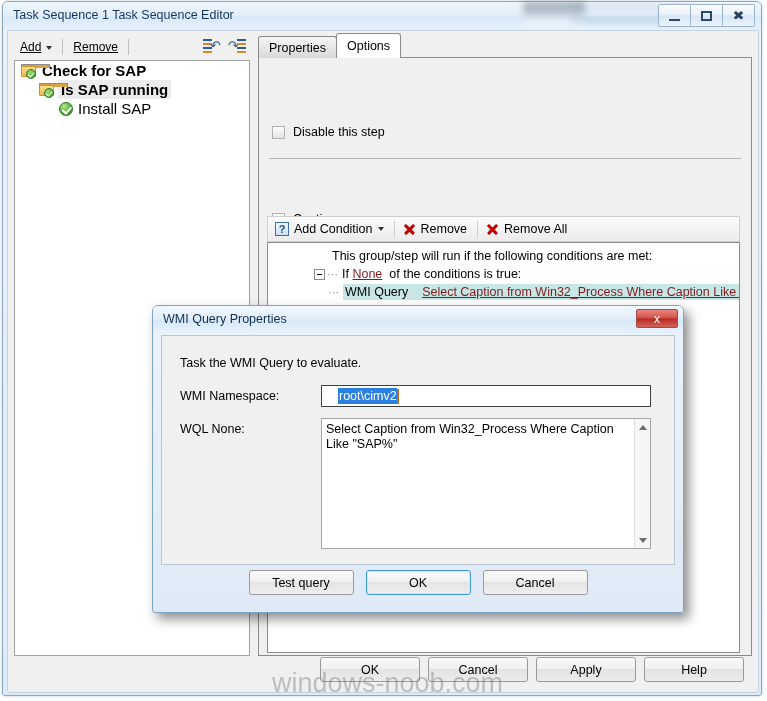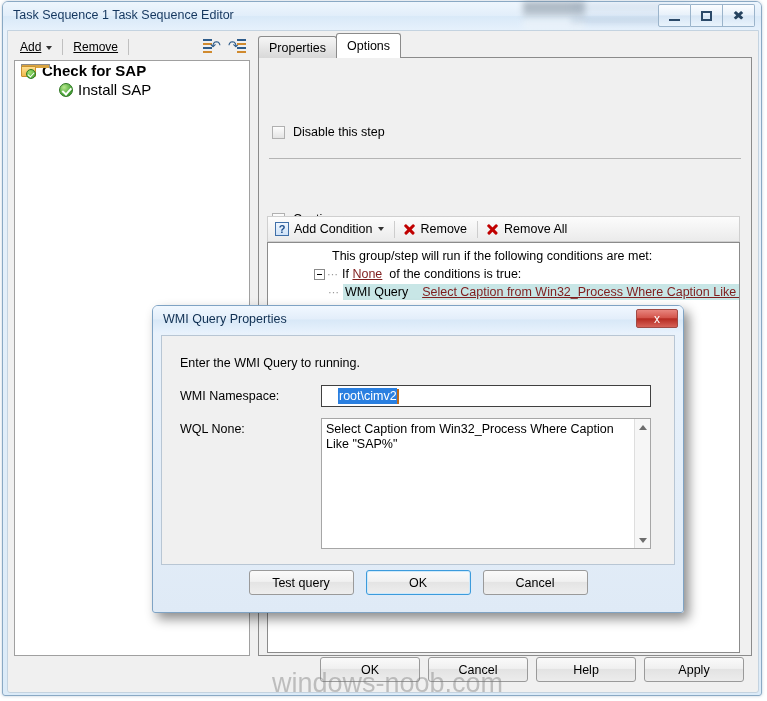--- a/index.html
+++ b/index.html
@@ -582,20 +582,28 @@
 
       <div id="tree-box">
         <div class="tree-row depth0 bold">
           <span class="icon-folder">
             <span class="tab"></span>
               <span class="body"></span>
               <span class="badge-check"></span>
           </span>
           <span class="label">Check for SAP</span>
         </div>
+        <div class="tree-row depth1 bold selected">
+          <span class="icon-folder">
+            <span class="tab"></span>
+              <span class="body"></span>
+              <span class="badge-check"></span>
+          </span>
+          <span class="label">Is SAP running</span>
+        </div>
         <div class="tree-row depth2">
           <span class="icon-green-check"></span>
           <span class="label">Install SAP</span>
         </div>
       </div>
     </div>
 
     <div id="right-panel">
 
       <div id="tab-strip">
@@ -661,41 +669,41 @@
             </span>
           </div>
         </div>
 
       </div>
     </div>
 
     <div id="main-buttons">
       <div class="btn">OK</div>
       <div class="btn">Cancel</div>
+      <div class="btn">Apply</div>
       <div class="btn">Help</div>
-      <div class="btn">Apply</div>
     </div>
 
   </div>
 </div>
 
 <div id="watermark">windows-noob.com</div>
 
 <div id="dialog">
 
   <div id="dlg-title-bar">
     <div id="dlg-title">WMI Query Properties</div>
     <div id="dlg-close">
       <span>x</span>
     </div>
   </div>
 
   <div id="dlg-body">
 
-    <div id="dlg-instruction">Enter the WMI Query to running.</div>
+    <div id="dlg-instruction">Task the WMI Query to evaluate.</div>
 
     <div class="dlg-label" style="left:18px; top:53px;">WMI Namespace:</div>
     <div id="ns-input">
       <span class="sel-text">root\cimv2</span>
       <span class="caret-bar"></span>
     </div>
 
     <div class="dlg-label" style="left:18px; top:86px;">WQL None:</div>
     <div id="wql-input">
       <div id="wql-text">Select Caption from Win32_Process Where Caption Like "SAP%"</div>

